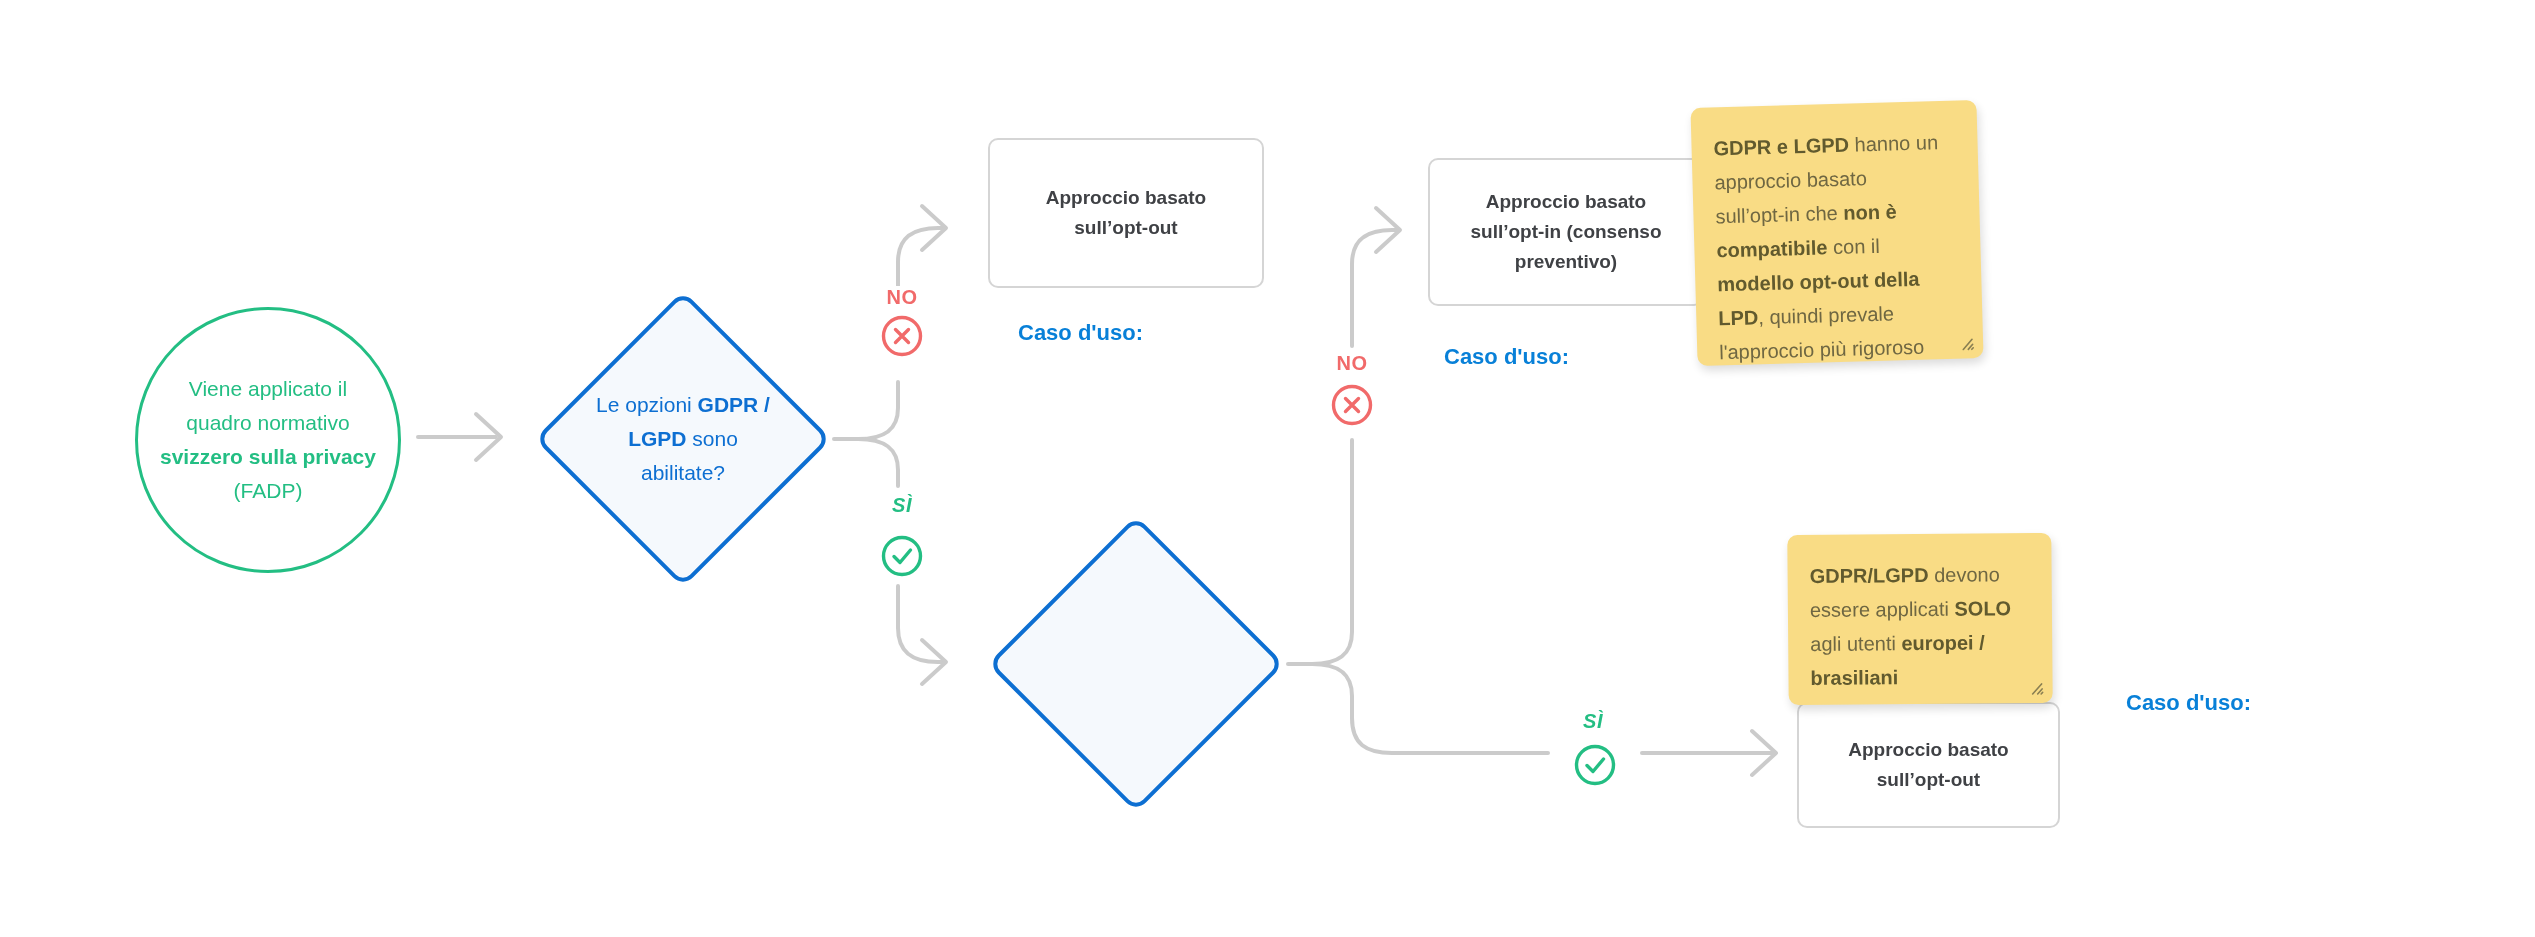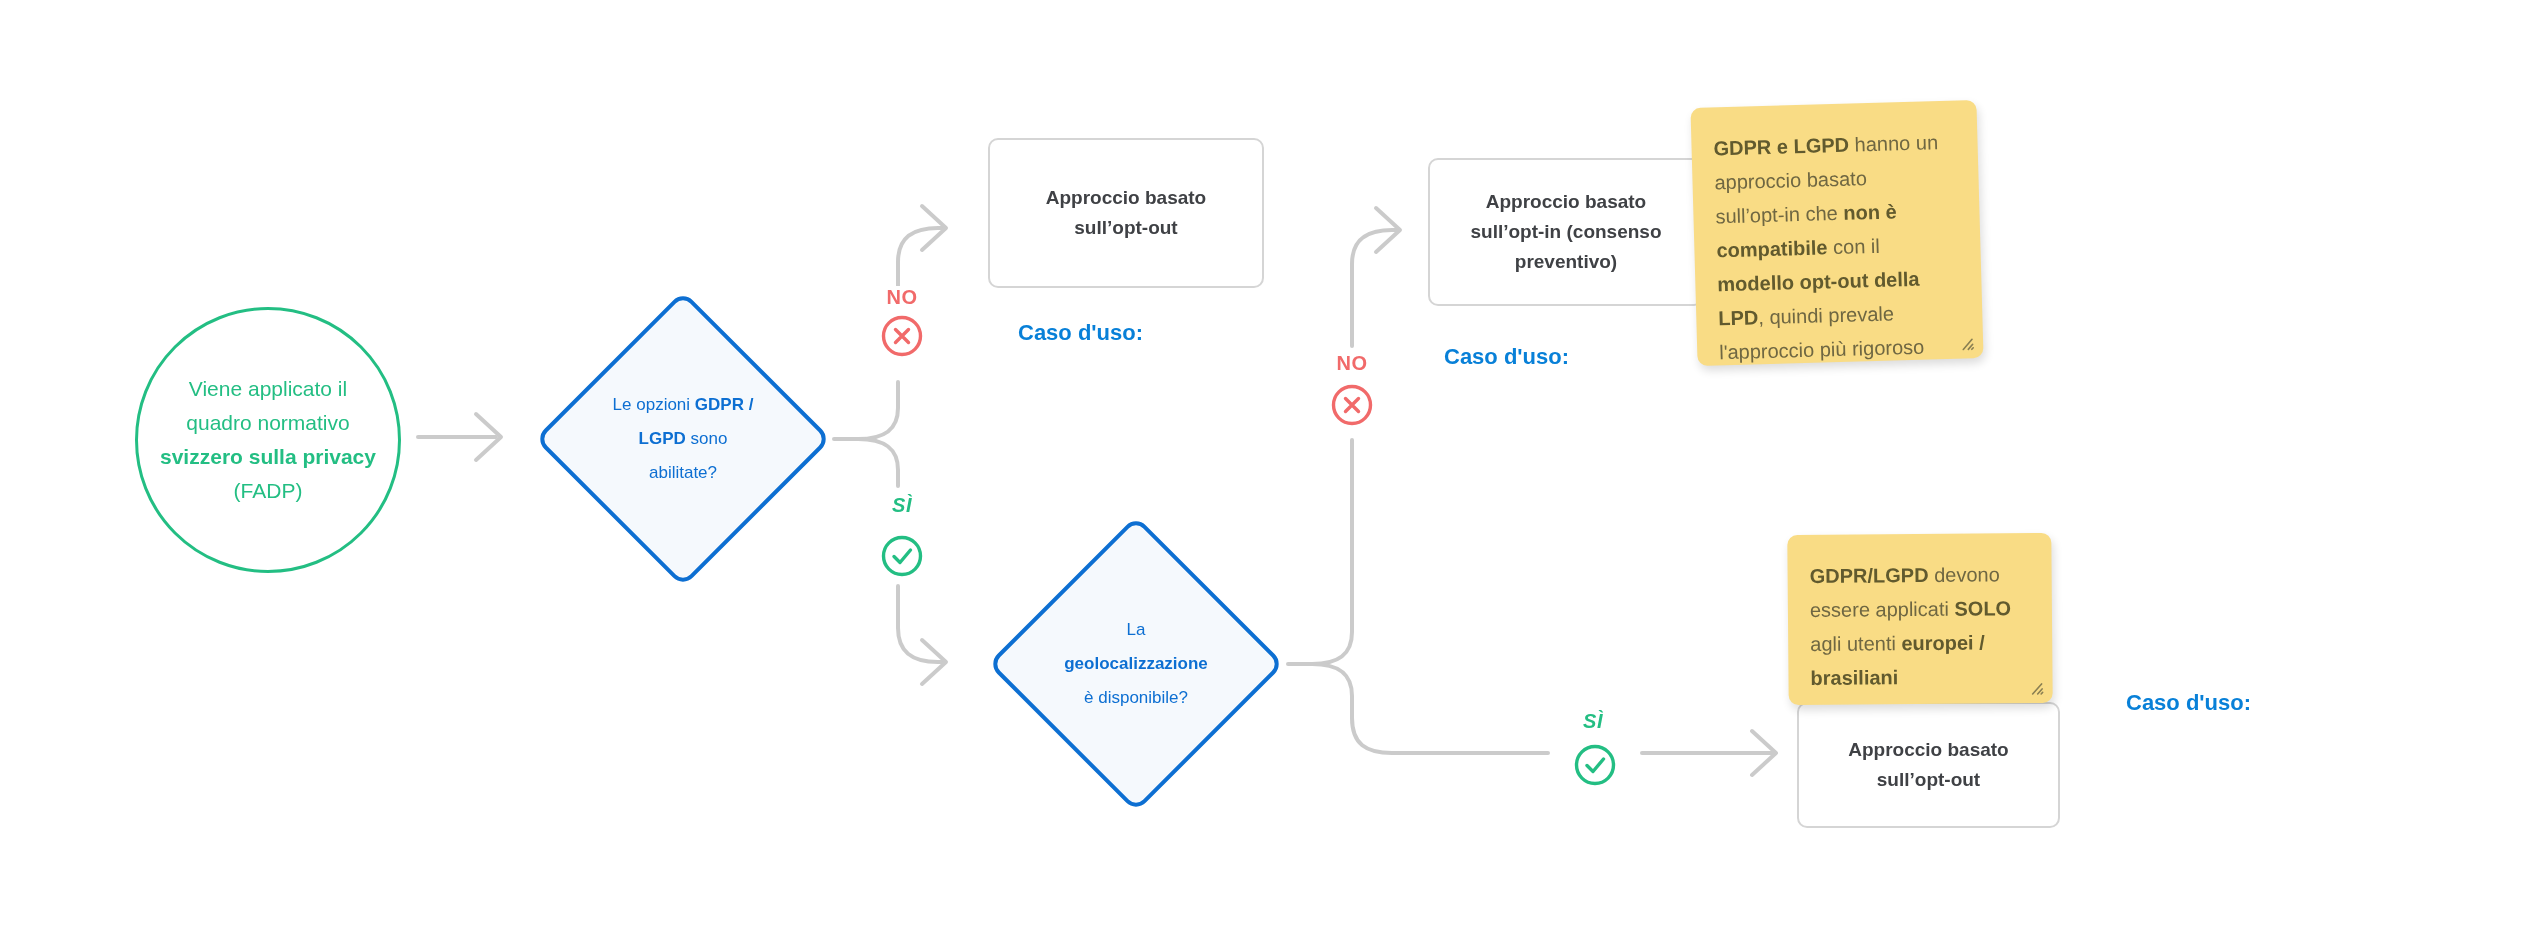--- a/index.html
+++ b/index.html
@@ -22,21 +22,21 @@
     z-index:2;
   }
   .node-circle .node-text{
     color:var(--green);font-size:21px;line-height:34px;text-align:center;white-space:pre-line;width:236px;
   }
   .diamond-shape{
     position:absolute;width:210px;height:210px;border:4px solid var(--blue);background:#F5F9FD;
     border-radius:14px;transform:rotate(45deg);box-sizing:border-box;z-index:2;
   }
   .diamond-text{
-    position:absolute;width:250px;z-index:3;color:var(--blue);font-size:17px;line-height:34px;
+    position:absolute;width:250px;z-index:3;color:var(--blue);font-size:21px;line-height:34px;
     text-align:center;white-space:pre-line;transform:translate(-50%,-50%);
   }
   .outcome{
     position:absolute;background:#fff;border:2.5px solid var(--node-border);border-radius:10px;
     display:flex;align-items:center;justify-content:center;z-index:2;box-sizing:border-box;
   }
   .outcome .node-text{
     color:var(--text-dark);font-weight:700;font-size:19px;line-height:30px;text-align:center;white-space:pre-line;
   }
   .branch-label{
@@ -95,23 +95,20 @@
 </span><b>svizzero sulla privacy</b><span>
 (FADP)</span></div>
   </div>
 
   <div class="diamond-shape" style="left:578px;top:334px;"></div>
   <div class="diamond-text" style="left:683px;top:439px;"><span>Le opzioni </span><b>GDPR /
 LGPD</b><span> sono
 abilitate?</span></div>
 
   <div class="diamond-shape" style="left:1031px;top:559px;"></div>
-  <div class="diamond-text" style="left:1136px;top:664px;"><span>La
-</span><b>geolocalizzazione</b><span>
-è disponibile?</span></div>
 
   <div class="outcome" style="left:988px;top:138px;width:276px;height:150px;">
     <div class="node-text"><span>Approccio basato
 sull’opt-out</span></div>
   </div>
   <div class="outcome" style="left:1428px;top:158px;width:276px;height:148px;">
     <div class="node-text"><span>Approccio basato
 sull’opt-in (consenso
 preventivo)</span></div>
   </div>

